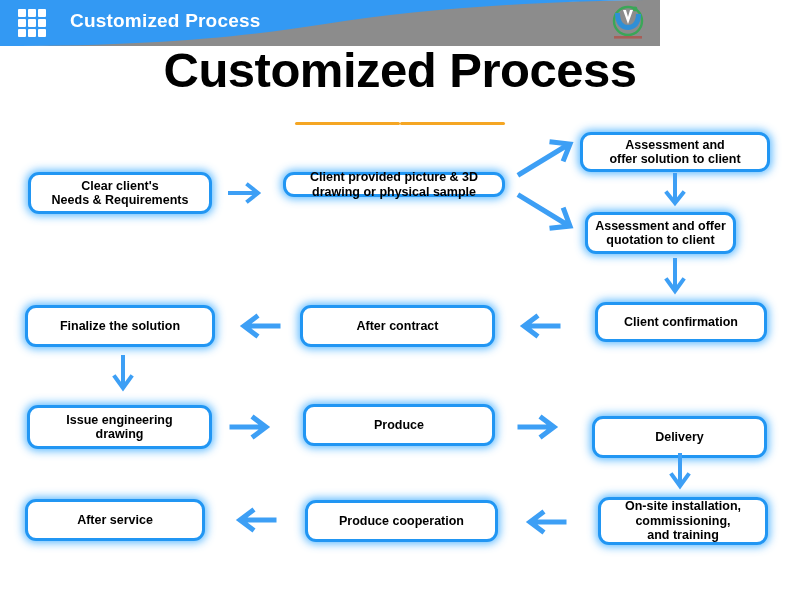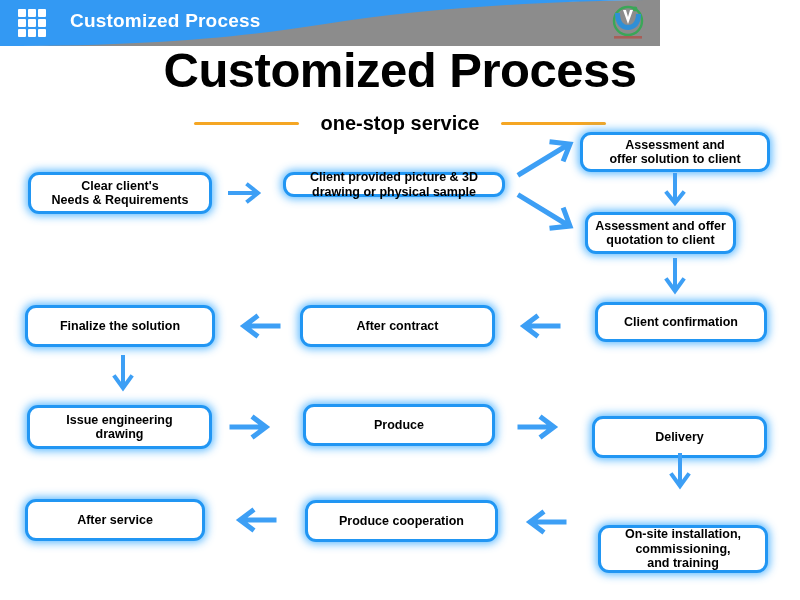--- a/index.html
+++ b/index.html
@@ -161,21 +161,20 @@
       <rect x="9" y="33" width="28" height="2.6" fill="#c0392b" opacity="0.55"></rect>
       <rect x="13" y="37" width="20" height="2" fill="#8c8c8c" opacity="0.5"></rect>
     </svg>
   </div>
 </div>
 
 <div id="page-title">Customized Process</div>
 
 <div id="subtitle-row">
   <div class="rule"></div>
-  <div id="subtitle-text">one-stop service</div>
   <div class="rule"></div>
 </div>
 
 <div class="flow-box" style="left:28px;  top:172px; width:184px; height:42px;">Clear client's<br>Needs &amp; Requirements</div>
 
 <div class="flow-box" style="left:283px; top:172px; width:222px; height:25px;">Client provided picture &amp; 3D<br>drawing or physical sample</div>
 
 <div class="flow-box" style="left:580px; top:132px; width:190px; height:40px;">Assessment and<br>offer solution to client</div>
 
 <div class="flow-box" style="left:585px; top:212px; width:151px; height:42px;">Assessment and offer<br>quotation to client</div>
@@ -185,21 +184,21 @@
 <div class="flow-box" style="left:300px; top:305px; width:195px; height:42px;">After contract</div>
 
 <div class="flow-box" style="left:25px;  top:305px; width:190px; height:42px;">Finalize the solution</div>
 
 <div class="flow-box" style="left:27px;  top:405px; width:185px; height:44px;">Issue engineering<br>drawing</div>
 
 <div class="flow-box" style="left:303px; top:404px; width:192px; height:42px;">Produce</div>
 
 <div class="flow-box" style="left:592px; top:416px; width:175px; height:42px;">Delivery</div>
 
-<div class="flow-box" style="left:598px; top:497px; width:170px; height:48px;margin-top:28px;">On-site installation,<br>commissioning,<br>and training</div>
+<div class="flow-box" style="left:598px; top:497px; width:170px; height:48px;">On-site installation,<br>commissioning,<br>and training</div>
 
 <div class="flow-box" style="left:305px; top:500px; width:193px; height:42px;">Produce cooperation</div>
 
 <div class="flow-box" style="left:25px;  top:499px; width:180px; height:42px;">After service</div>
 
 <div class="arrow" style="left:228px; top:180px;">
   <svg width="42" height="26" viewBox="0 0 42 26">
     <path d="M2,13 L26,13 M20,5 L30,13 L20,21" fill="none" stroke="#3d9ff5" stroke-width="4" stroke-linecap="square" stroke-linejoin="miter"></path>
   </svg>
 </div>

